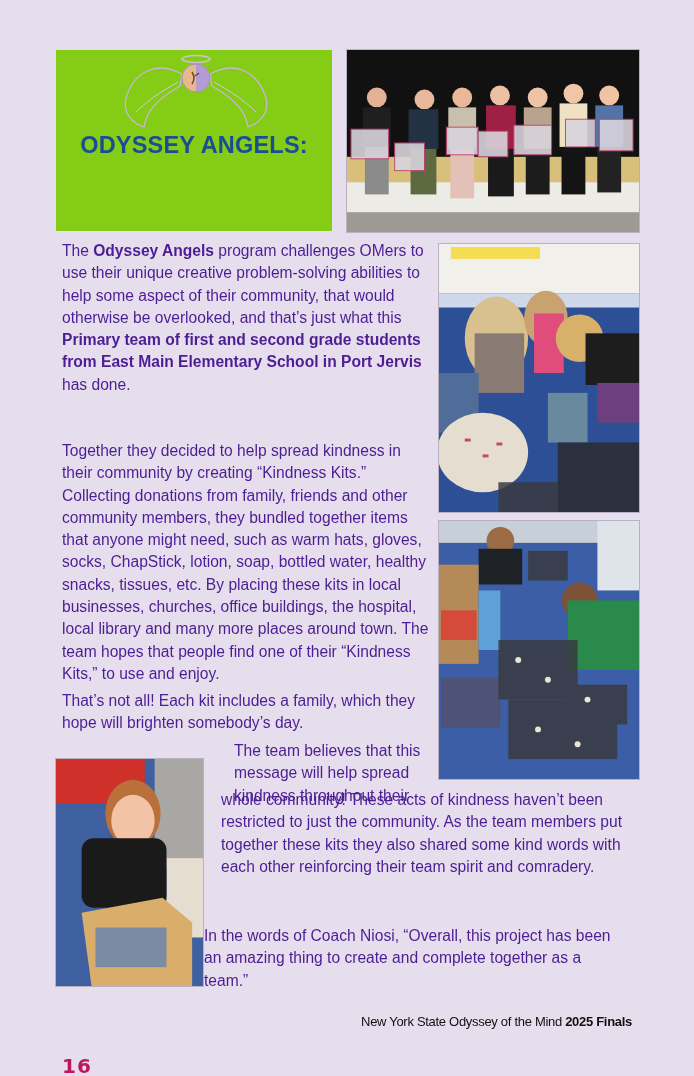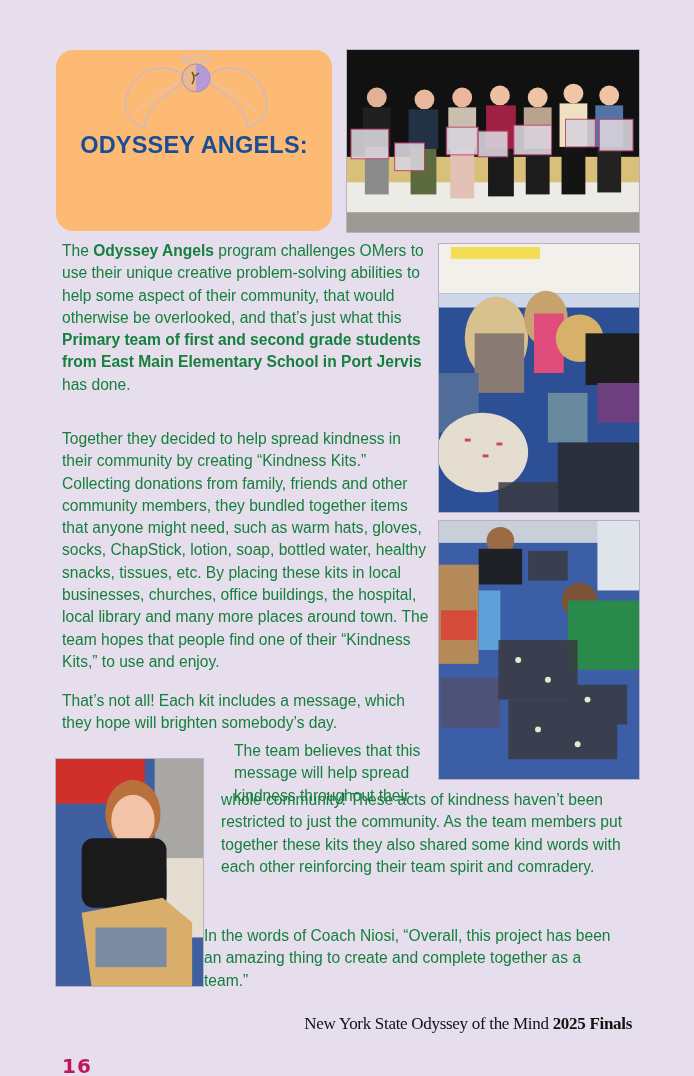--- a/index.html
+++ b/index.html
@@ -6,42 +6,42 @@
   body {
     width: 694px; height: 1076px; position: relative; overflow: hidden;
     background: #e6deec;
     font-family: "Liberation Sans", sans-serif;
     color: #141414;
   }
   .abs { position: absolute; }
   .photo { position: absolute; border: 1px solid #b9b0c4; overflow: hidden; box-sizing: border-box; }
   .photo svg { display: block; width: 100%; height: 100%; }
 
-  #title-box { left: 56px; top: 50px; width: 276px; height: 181px; background: #fdba74; border-radius: 17px; }
+  #title-box { left: 56px; top: 50px; width: 276px; height: 181px; background: #84cc16; }
   #title-box .logo { position: absolute; left: 60px; top: 2px; width: 160px; height: 78px; }
   #title-box .title {
     position: absolute; left: 0; right: 0; top: 79px;
     text-align: center; color: #1a4e94; font-weight: bold;
     font-size: 23.5px; line-height: 33px; letter-spacing: 0.2px;
   }
 
   .para {
-    position: absolute; font-size: 15.6px; line-height: 22.3px; color: #15803d;
+    position: absolute; font-size: 15.6px; line-height: 22.3px; color: #4c1d95;
   }
   .para b { font-weight: bold; }
 
   #p1 { left: 62px; top: 240px; width: 372px; }
-  #p2 { left: 62px; top: 428px; width: 372px; }
+  #p2 { left: 62px; top: 440px; width: 372px; }
   #p3a { left: 62px; top: 690px; width: 372px; }
   #p3b { left: 234px; top: 740px; width: 215px; }
   #p3c { left: 221px; top: 789px; width: 415px; }
   #p4 { left: 204px; top: 925px; width: 415px; }
 
   #footer-page { left: 62px; top: 1054px; font-weight: bold; font-size: 20px; letter-spacing: 1px; color: #be185d; font-family: "DejaVu Sans", sans-serif; }
-  #footer-title { right: 62px; top: 1014px; font-size: 17px; color: #111; font-family: Liberation Serif, serif; letter-spacing: -0.3px;}
+  #footer-title { right: 62px; top: 1014px; font-size: 13px; color: #111; font-family: Liberation Sans, sans-serif; letter-spacing: -0.3px;}
   #footer-title b { font-weight: bold; }
 </style>
 </head>
 <body>
 
 <div id="title-box" class="abs">
   <svg class="logo" viewBox="0 0 160 78">
     <ellipse cx="80" cy="7" rx="14" ry="3.5" fill="none" stroke="#cbc3cf" stroke-width="1.5"></ellipse>
     <path d="M66 22 C40 8, 18 20, 10 46 C6 62, 18 72, 28 75 C30 60, 40 48, 64 34 Z" fill="none" stroke="#c5b8d6" stroke-width="1.3"></path>
     <path d="M20 60 C30 50, 44 40, 62 30" fill="none" stroke="#d4c8e0" stroke-width="1"></path>
@@ -164,20 +164,20 @@
     <rect x="26" y="80" width="86" height="70" fill="#1a1a1a" rx="12"></rect>
     <polygon points="26,155 108,140 138,165 138,229 36,229" fill="#d9ae6a"></polygon>
     <rect x="40" y="170" width="72" height="40" fill="#7b8ba2"></rect>
   </svg>
 </div>
 
 <div id="p1" class="para"><span>The </span><b>Odyssey Angels</b><span> program challenges OMers to use their unique creative problem-solving abilities to help some aspect of their community, that would otherwise be overlooked, and that’s just what this </span><b>Primary team of first and second grade students from East Main Elementary School in Port Jervis</b><span> has done.</span></div>
 
 <div id="p2" class="para">Together they decided to help spread kindness in their community by creating “Kindness Kits.” Collecting donations from family, friends and other community members, they bundled together items that anyone might need, such as warm hats, gloves, socks, ChapStick, lotion, soap, bottled water, healthy snacks, tissues, etc.  By placing these kits in local businesses, churches, office buildings, the hospital, local library and many more places around town. The team hopes that people find one of their “Kindness Kits,” to use and enjoy.</div>
 
-<div id="p3a" class="para">That’s not all! Each kit includes a message, which they hope will brighten somebody’s day.</div>
+<div id="p3a" class="para">That’s not all! Each kit includes a family, which they hope will brighten somebody’s day.</div>
 <div id="p3b" class="para">The team believes that this message will help spread kindness throughout their</div>
 <div id="p3c" class="para">whole community! These acts of kindness haven’t been restricted to just the community. As the team members put together these kits they also shared some kind words with each other reinforcing their team spirit and comradery.</div>
 
 <div id="p4" class="para">In the words of Coach Niosi, “Overall, this project has been an amazing thing to create and complete together as a team.”</div>
 
 <div id="footer-page" class="abs">16</div>
 <div id="footer-title" class="abs"><span>New York State Odyssey of the Mind </span><b>2025 Finals</b></div>
 
 </body></html>

